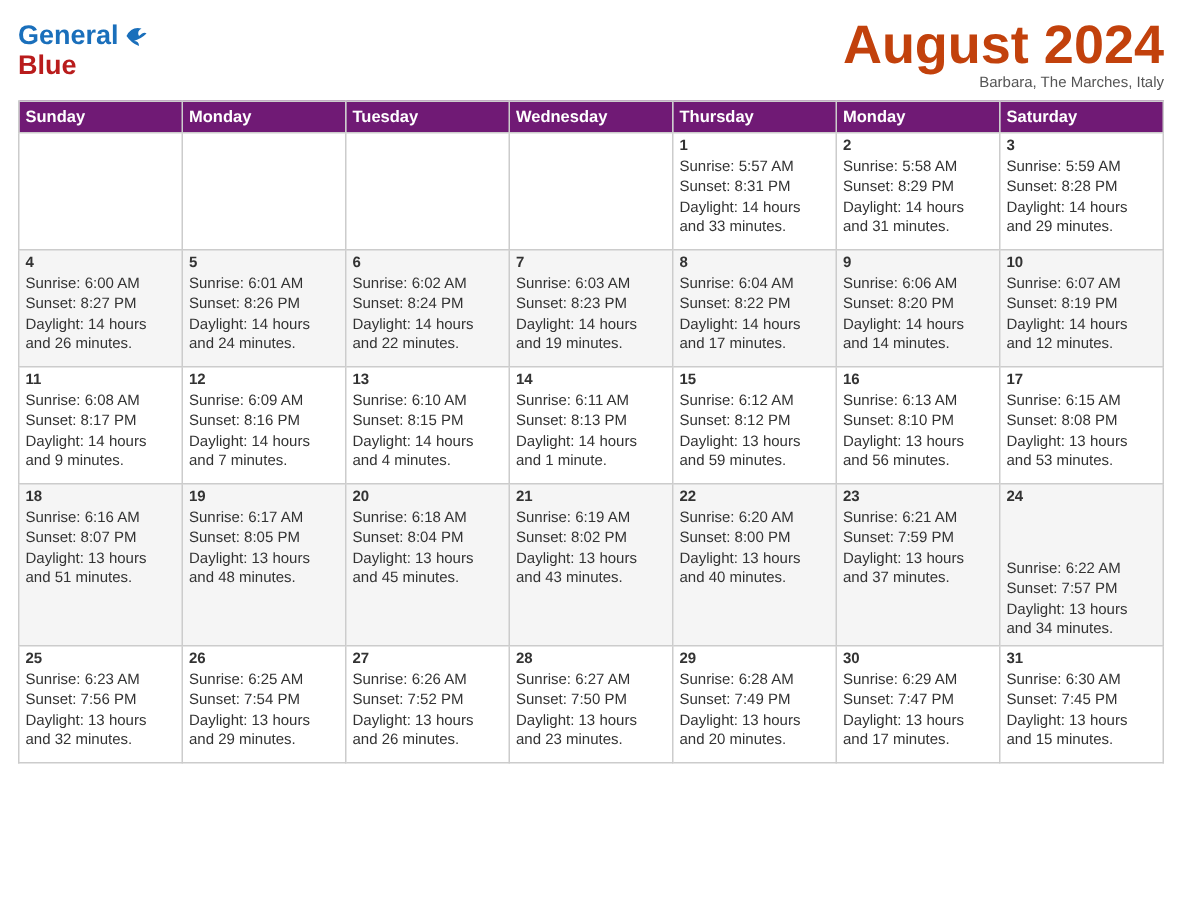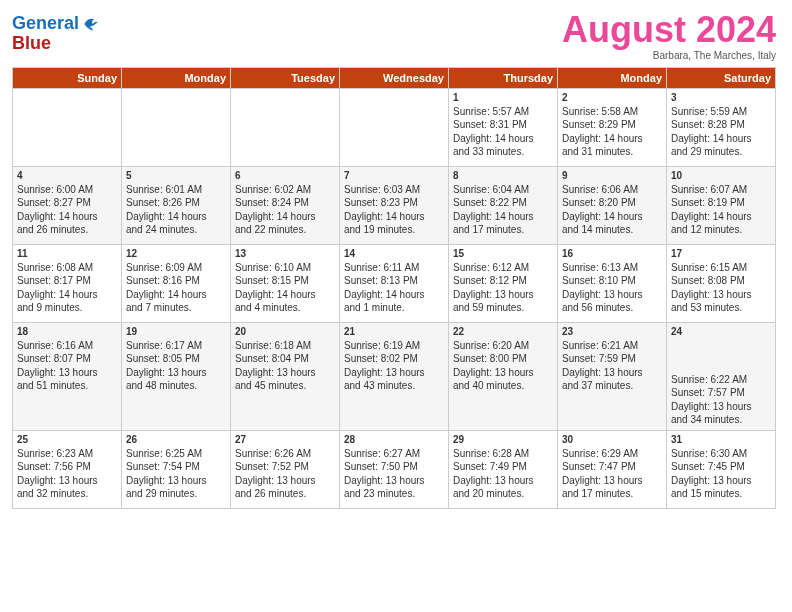--- a/index.html
+++ b/index.html
@@ -38,39 +38,39 @@
       width: 20px;
       height: 20px;
       margin-left: 2px;
     }
     .title-block {
       text-align: right;
     }
     .month-year {
       font-size: 36px;
       font-weight: bold;
-      color: #ec4899;
+      color: #c2410c;
       line-height: 1.1;
     }
     .location {
       font-size: 10px;
       color: #555;
     }
     table {
       width: 100%;
       border-collapse: collapse;
       table-layout: fixed;
     }
     thead tr th {
-      background-color: #c2410c;
+      background-color: #701a75;
       color: #fff;
       font-size: 11px;
       font-weight: bold;
       padding: 4px 4px;
-      text-align: right;
+      text-align: left;
       border: 1px solid #ccc;
     }
     tbody tr td {
       border: 1px solid #ccc;
       vertical-align: top;
       padding: 3px 4px;
       font-size: 9px;
       color: #333;
       height: 78px;
       background: #fff;

